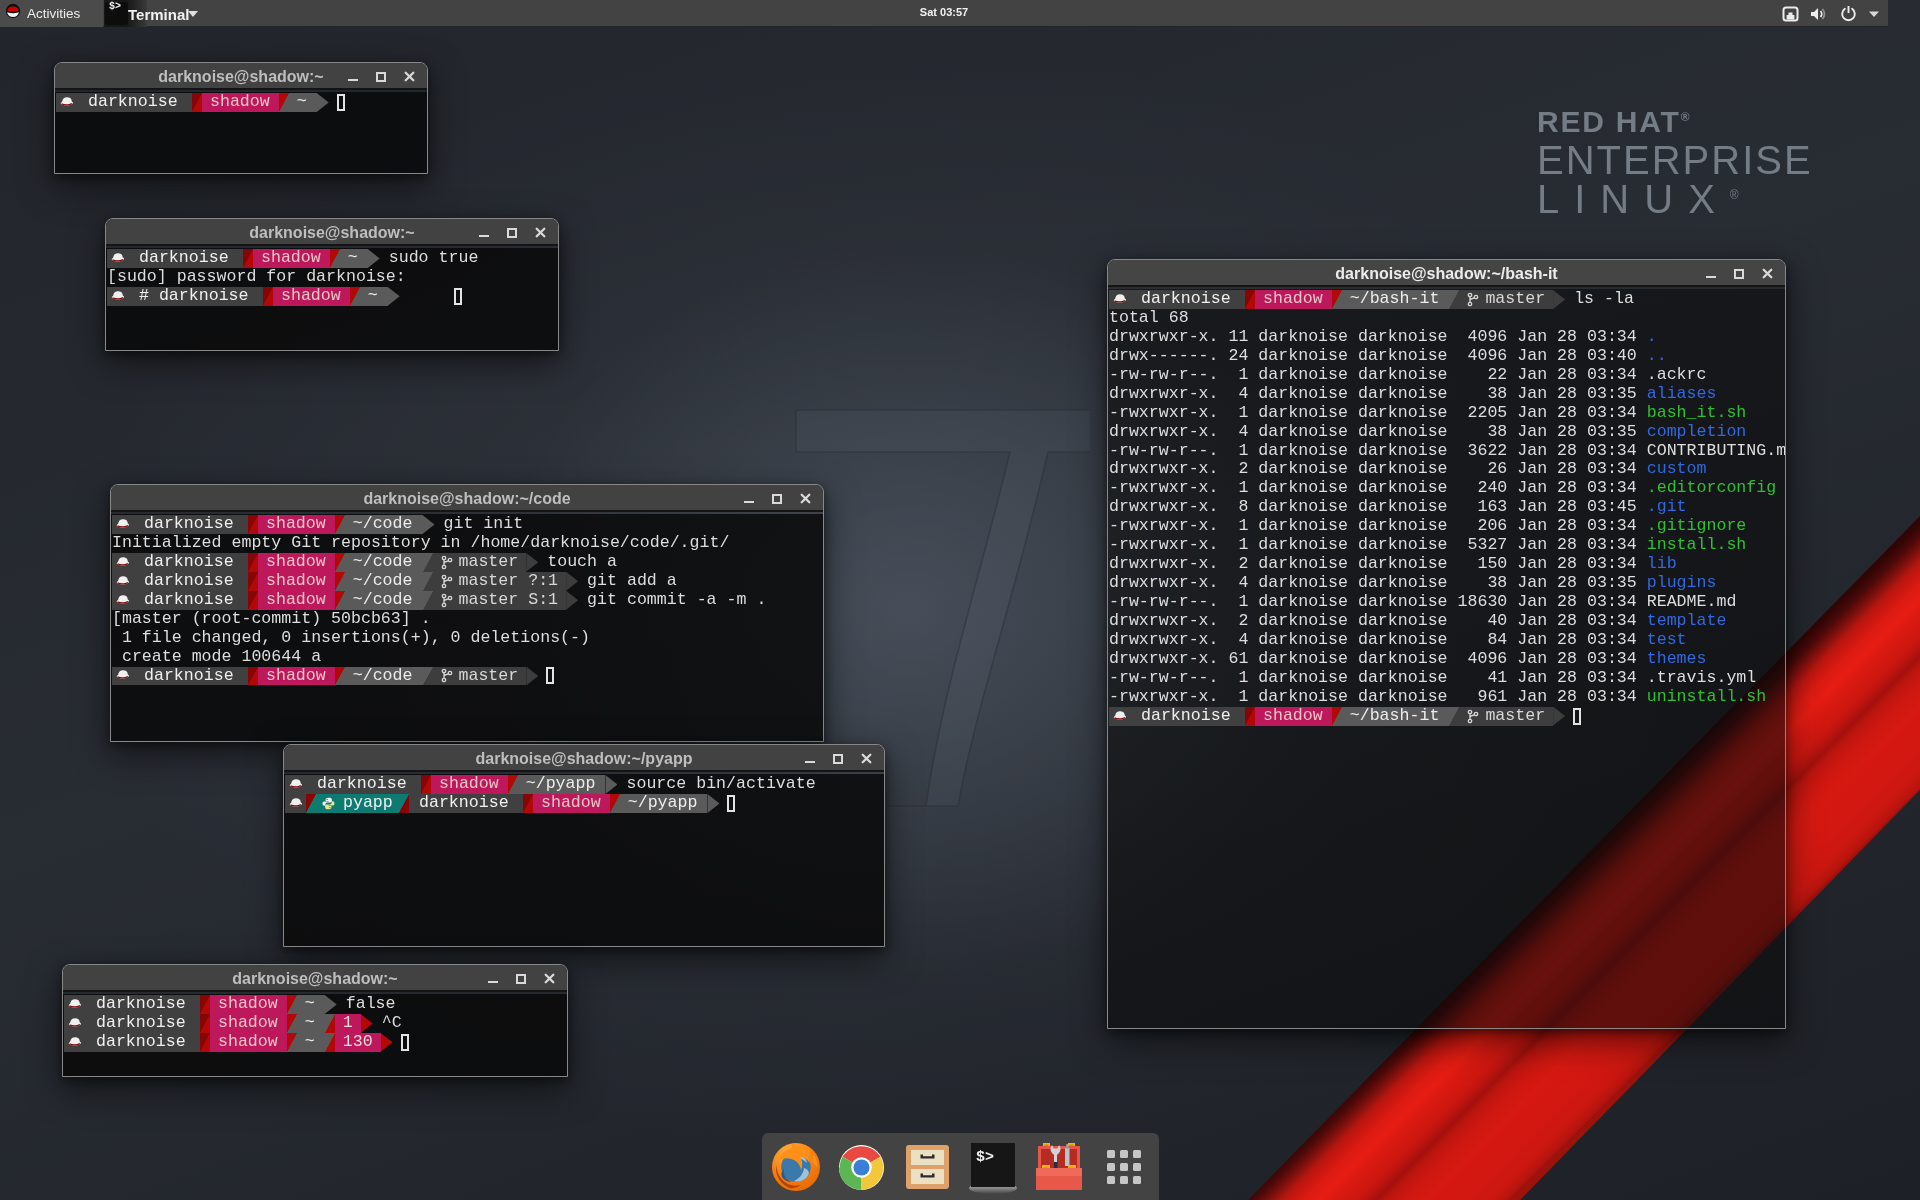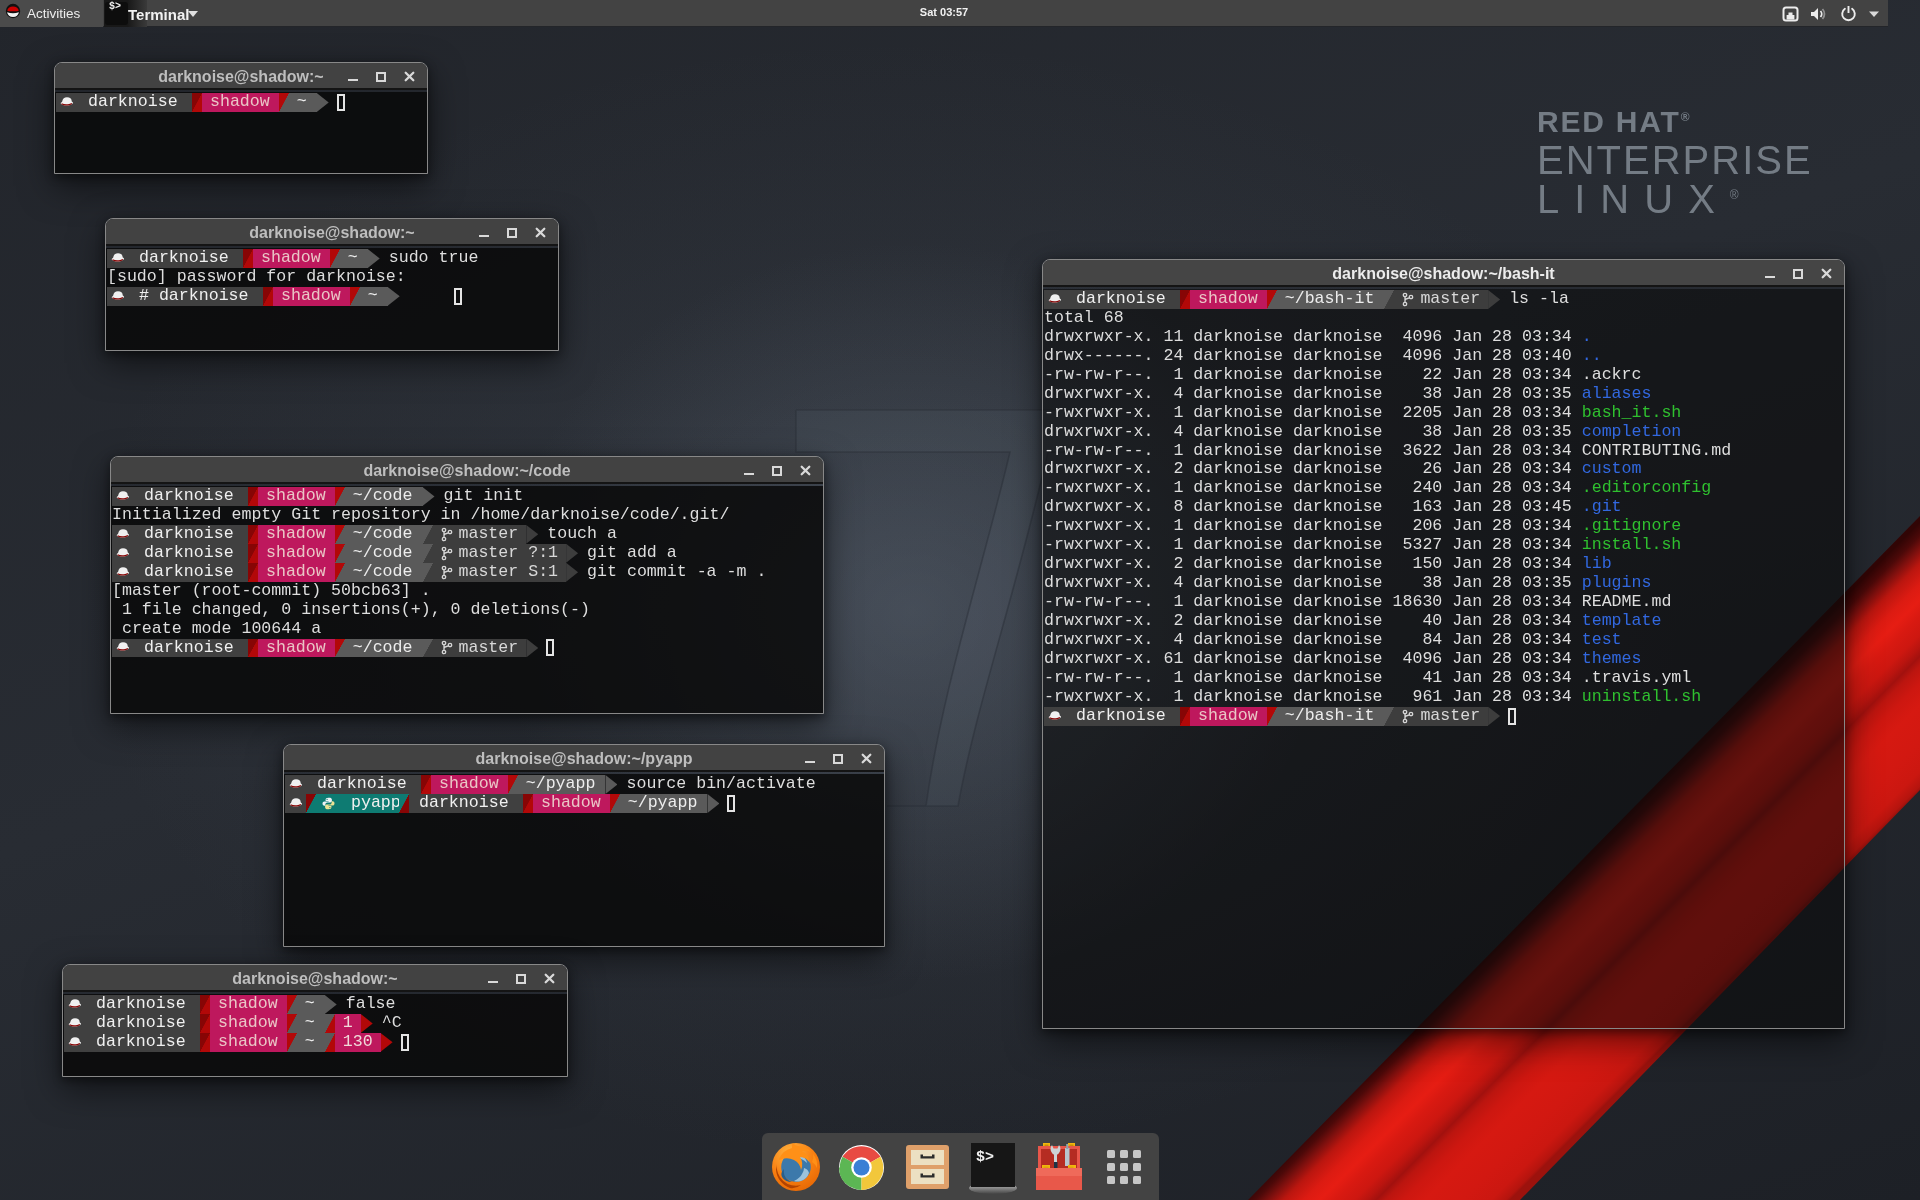--- a/index.html
+++ b/index.html
@@ -50,21 +50,21 @@
 .s-td{background:linear-gradient(to bottom right,#0e7b72 49%,#870505 51%)}
 .ar{width:12px;flex:none;clip-path:polygon(0 0,100% 50%,0 100%)}
 .a-g{background:#5a5a5a}
 .a-G{background:#3d3d3d}
 .a-b{background:#b20808}
 .u{width:136px;padding-left:4px}
 .u i{font-style:normal;margin-left:14px}
 .u2{width:114px;padding-left:10px}
 .io{width:21px;padding-left:4px}
 .ve{width:83px;padding-left:6px}
-.ve i{font-style:normal;margin-left:16px}
+.ve i{font-style:normal;margin-left:8px}
 .pa{padding:0 10px 0 8px}
 .gi{padding:0 8px}
 .gi i{font-style:normal;margin-left:6px}
 .er{padding:0 8px;color:#f0d9d9}
 .cmd{margin-left:9px;display:flex;align-items:center}
 .cur{width:8px;height:17px;border:2px solid #e4e4e4;margin-left:8px;align-self:center;flex:none}
 .pl{display:block}
 .bl{color:#3268e0;font-weight:normal}
 .gr{color:#2fc02f;font-weight:normal}
 
@@ -188,21 +188,21 @@
             <path d="M1.4,8.3 c3,1.9 7.6,1.7 10.7,-.4 l-.4,-1 c-2.7,1.7 -7.2,1.9 -9.9,.4 z" fill="#870505"></path>
           </svg><i>darknoise</i></span><span class="sp s-db"></span><span class="sg br" style="padding:0 9px 0 8px">shadow</span><span class="sp s-bg"></span><span class="sg gp pa">~</span><span class="ar a-g"></span><span class="cmd">sudo true</span></div>
   <div class="ln pl">[sudo] password for darknoise:</div>
   <div class="ln"><span class="sg dr u" style="width:156px"><svg width="14" height="13" viewBox="0 0 14 13" style="flex:none">
             <path d="M7,1.3 a4.8,4.5 0 0 1 4.8,4.2 c1,.5 1.7,1.2 .9,2 -1.7,1.9 -6.5,2.7 -9.5,1.5 l-2,-.9 c-.9,-.6 -.4,-1.7 .8,-2.1 l.3,-.9 A4.8,4.5 0 0 1 7,1.3 z" fill="#f0f0f0"></path>
             <path d="M1.4,8.3 c3,1.9 7.6,1.7 10.7,-.4 l-.4,-1 c-2.7,1.7 -7.2,1.9 -9.9,.4 z" fill="#870505"></path>
           </svg><i># darknoise</i></span><span class="sp s-db"></span><span class="sg br" style="padding:0 9px 0 8px">shadow</span><span class="sp s-bg"></span><span class="sg gp pa">~</span><span class="ar a-g"></span><span class="cur" style="margin-left:54px"></span></div>
  </div>
 </div>
 
-<div class="win" style="left:110px;top:456px;width:714px;height:258px">
+<div class="win" style="left:110px;top:484px;width:714px;height:258px">
  <div class="tb">
       <div class="t">darknoise@shadow:~/code</div>
       <div class="btns">
         <div class="mn"></div>
         <div class="mx"></div>
         <svg width="11" height="11" viewBox="0 0 11 11">
           <path d="M1.7,1.7 L9.3,9.3 M9.3,1.7 L1.7,9.3" stroke="#d9d9d9" stroke-width="2.3" stroke-linecap="round"></path>
         </svg>
       </div>
     </div>
@@ -308,21 +308,21 @@
             <path d="M7,1.3 a4.8,4.5 0 0 1 4.8,4.2 c1,.5 1.7,1.2 .9,2 -1.7,1.9 -6.5,2.7 -9.5,1.5 l-2,-.9 c-.9,-.6 -.4,-1.7 .8,-2.1 l.3,-.9 A4.8,4.5 0 0 1 7,1.3 z" fill="#f0f0f0"></path>
             <path d="M1.4,8.3 c3,1.9 7.6,1.7 10.7,-.4 l-.4,-1 c-2.7,1.7 -7.2,1.9 -9.9,.4 z" fill="#870505"></path>
           </svg><i>darknoise</i></span><span class="sp s-db"></span><span class="sg br" style="padding:0 9px 0 8px">shadow</span><span class="sp s-bg"></span><span class="sg gp pa">~</span><span class="sp s-gb"></span><span class="sg br er">1</span><span class="ar a-b"></span><span class="cmd">^C</span></div>
   <div class="ln"><span class="sg dr u"><svg width="14" height="13" viewBox="0 0 14 13" style="flex:none">
             <path d="M7,1.3 a4.8,4.5 0 0 1 4.8,4.2 c1,.5 1.7,1.2 .9,2 -1.7,1.9 -6.5,2.7 -9.5,1.5 l-2,-.9 c-.9,-.6 -.4,-1.7 .8,-2.1 l.3,-.9 A4.8,4.5 0 0 1 7,1.3 z" fill="#f0f0f0"></path>
             <path d="M1.4,8.3 c3,1.9 7.6,1.7 10.7,-.4 l-.4,-1 c-2.7,1.7 -7.2,1.9 -9.9,.4 z" fill="#870505"></path>
           </svg><i>darknoise</i></span><span class="sp s-db"></span><span class="sg br" style="padding:0 9px 0 8px">shadow</span><span class="sp s-bg"></span><span class="sg gp pa">~</span><span class="sp s-gb"></span><span class="sg br er">130</span><span class="ar a-b"></span><span class="cur"></span></div>
  </div>
 </div>
 
-<div class="win focus" style="left:1042px;top:259px;width:803px;height:770px">
+<div class="win focus" style="left:1107px;top:259px;width:679px;height:770px">
  <div class="tb">
       <div class="t">darknoise@shadow:~/bash-it</div>
       <div class="btns">
         <div class="mn"></div>
         <div class="mx"></div>
         <svg width="11" height="11" viewBox="0 0 11 11">
           <path d="M1.7,1.7 L9.3,9.3 M9.3,1.7 L1.7,9.3" stroke="#d9d9d9" stroke-width="2.3" stroke-linecap="round"></path>
         </svg>
       </div>
     </div>

